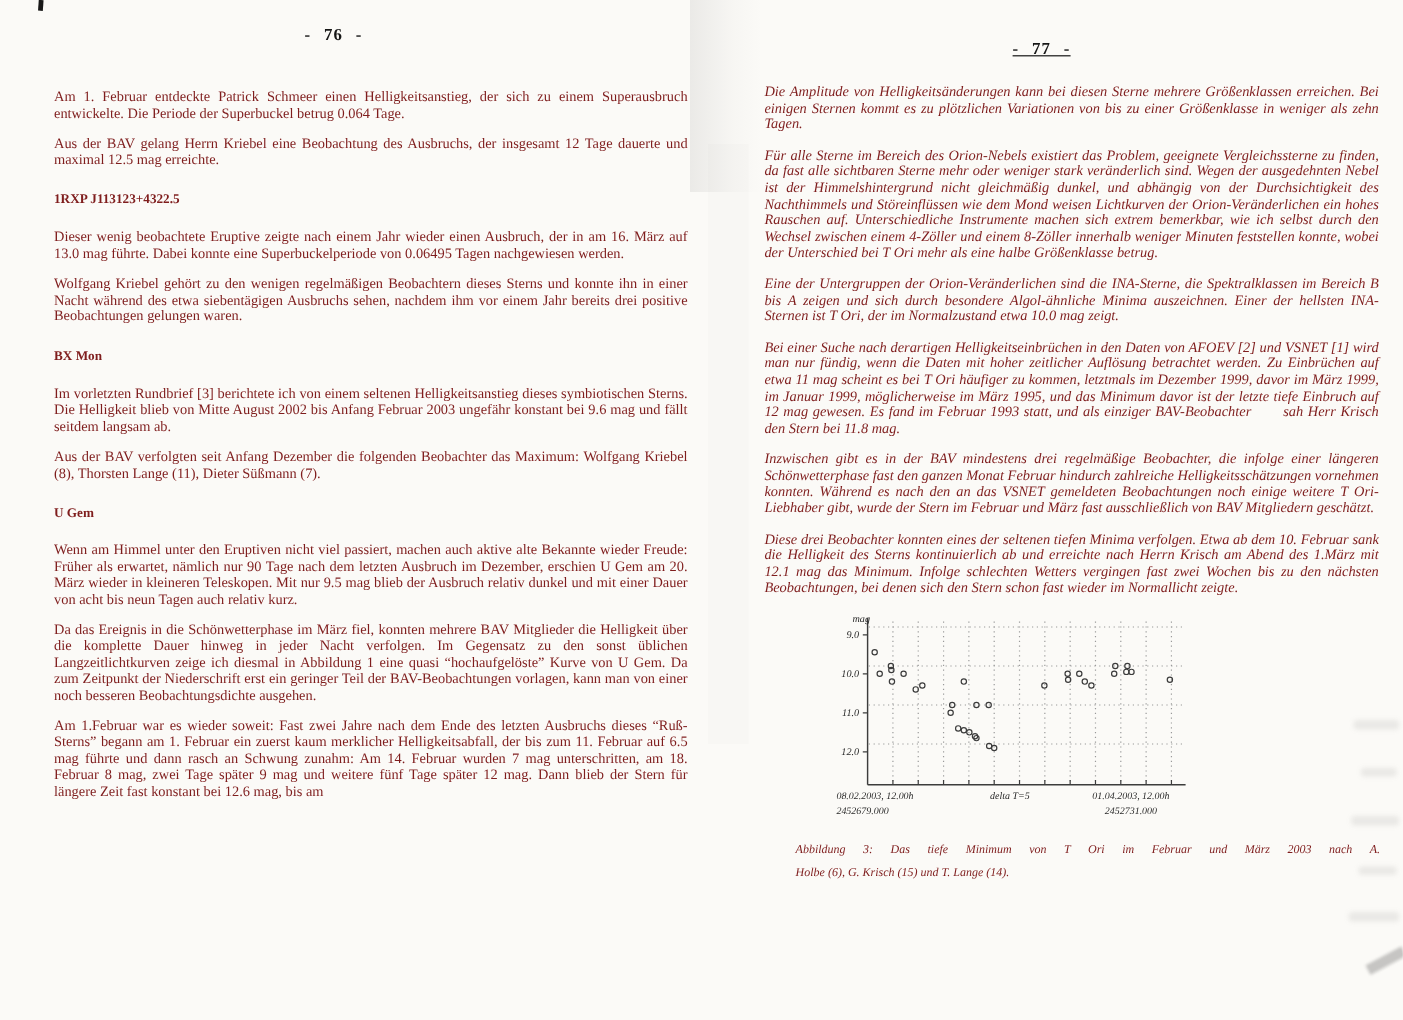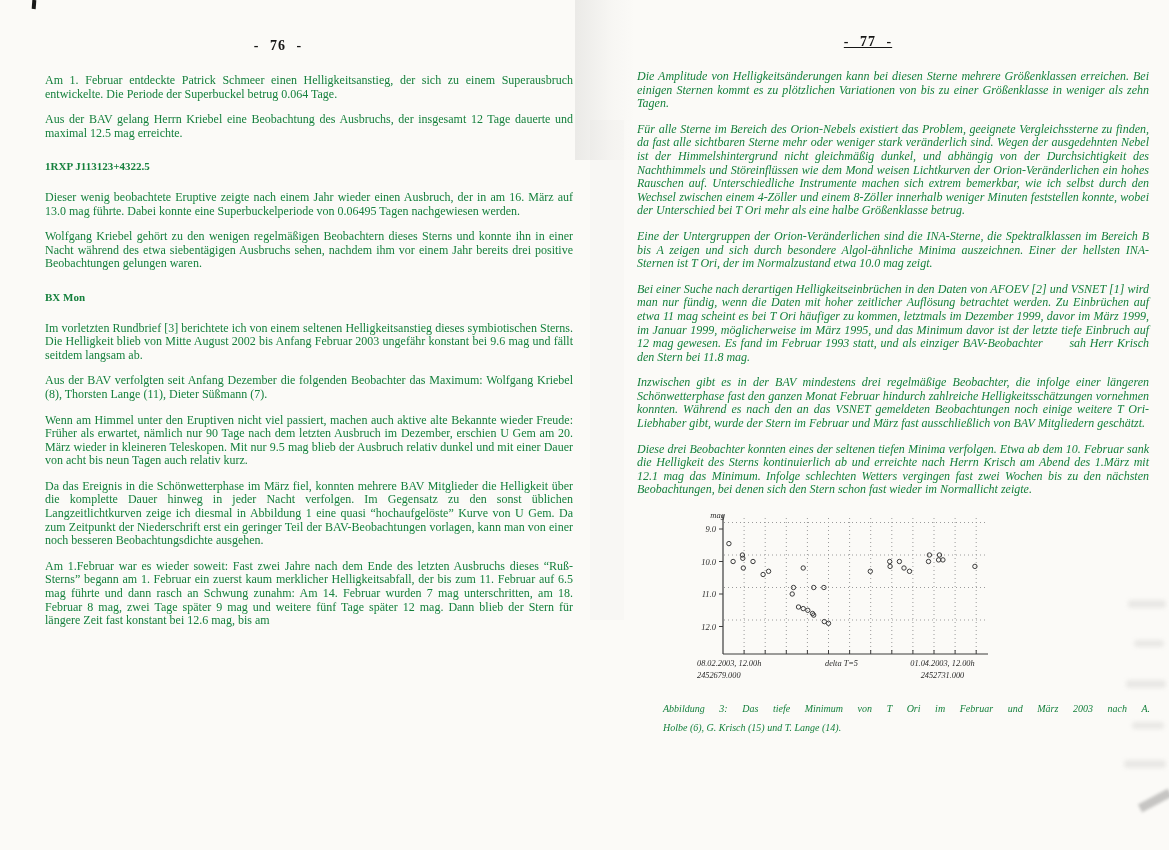--- a/index.html
+++ b/index.html
@@ -7,25 +7,25 @@
     width:1169px;height:850px;overflow:hidden;
     background:#fbfaf7;
     font-family:"Liberation Serif","DejaVu Serif",serif;
     color:#1c1c1c;
   }
   .sheet{position:relative;width:1169px;height:850px;}
   .pagenum{
     position:absolute;top:22px;font-weight:bold;font-size:14px;
     text-align:center;word-spacing:6px;letter-spacing:1px;color:#161616;
   }
-  .pagenum.left{left:45px;width:466px;top:22px;margin-top:16px;}
+  .pagenum.left{left:45px;width:466px;top:22px;}
   .pagenum.right{left:637px;width:462px;top:34px;text-decoration:underline;}
   .col{
     position:absolute;font-size:12px;line-height:13.6px;
-    text-align:justify;color:#15803d;
+    text-align:justify;color:#7f1d1d;
   }
   .col-left{left:45px;top:74px;width:528px;}
   .col-right{left:637px;top:70px;width:512px;font-style:italic;}
   .col p{margin:0 0 12px 0;}
   .col h3{font-size:11px;margin:20px 0 17px 0;font-weight:bold;}
   .figure{margin:8px 0 0 58px;width:300px;height:182px;}
   .caption{margin:8px 0 0 26px;width:487px;font-size:10px;line-height:19px;}
   .caption .l1{text-align:justify;text-align-last:justify;}
   .caption .l2{text-align:left;}
   
@@ -58,20 +58,21 @@
 
   <div class="col col-left" id="left-col">
       <p>Am 1. Februar entdeckte Patrick Schmeer einen Helligkeitsanstieg, der sich zu einem Superausbruch entwickelte. Die Periode der Superbuckel betrug 0.064 Tage.</p>
       <p>Aus der BAV gelang Herrn Kriebel eine Beobachtung des Ausbruchs, der insgesamt 12 Tage dauerte und maximal 12.5 mag erreichte.</p>
       <h3>1RXP J113123+4322.5</h3>
       <p>Dieser wenig beobachtete Eruptive zeigte nach einem Jahr wieder einen Ausbruch, der in am 16. März auf 13.0 mag führte. Dabei konnte eine Superbuckelperiode von 0.06495 Tagen nachgewiesen werden.</p>
       <p>Wolfgang Kriebel gehört zu den wenigen regelmäßigen Beobachtern dieses Sterns und konnte ihn in einer Nacht während des etwa siebentägigen Ausbruchs sehen, nachdem ihm vor einem Jahr bereits drei positive Beobachtungen gelungen waren.</p>
       <h3>BX Mon</h3>
       <p>Im vorletzten Rundbrief [3] berichtete ich von einem seltenen Helligkeitsanstieg dieses symbiotischen Sterns. Die Helligkeit blieb von Mitte August 2002 bis Anfang Februar 2003 ungefähr konstant bei 9.6 mag und fällt seitdem langsam ab.</p>
       <p>Aus der BAV verfolgten seit Anfang Dezember die folgenden Beobachter das Maximum: Wolfgang Kriebel (8), Thorsten Lange (11), Dieter Süßmann  (7).</p>
+      <h3>U Gem</h3>
       <p>Wenn am Himmel unter den Eruptiven nicht viel passiert, machen auch aktive alte Bekannte wieder Freude: Früher als erwartet, nämlich nur 90 Tage nach dem letzten Ausbruch im Dezember, erschien U Gem am 20. März wieder in kleineren Teleskopen. Mit nur 9.5 mag blieb der Ausbruch relativ dunkel und mit einer Dauer von acht bis neun Tagen auch relativ kurz.</p>
       <p>Da das Ereignis in die Schönwetterphase im März fiel, konnten mehrere BAV Mitglieder die Helligkeit über die komplette Dauer hinweg in jeder Nacht verfolgen. Im Gegensatz zu den sonst üblichen Langzeitlichtkurven zeige ich diesmal in Abbildung 1 eine quasi “hochaufgelöste”  Kurve von U Gem. Da zum Zeitpunkt der Niederschrift erst ein geringer Teil der BAV-Beobachtungen vorlagen, kann man von einer noch besseren Beobachtungsdichte ausgehen.</p>
       <p>Am 1.Februar war es wieder soweit: Fast zwei Jahre nach dem Ende des letzten Ausbruchs dieses “Ruß-Sterns”  begann am 1. Februar ein zuerst kaum merklicher Helligkeitsabfall, der bis zum 11. Februar auf 6.5 mag führte und dann rasch an Schwung zunahm: Am 14. Februar wurden 7 mag unterschritten, am 18. Februar 8 mag, zwei Tage später 9 mag und weitere fünf Tage später 12 mag. Dann blieb der Stern für längere Zeit fast konstant bei 12.6 mag, bis am</p>
     </div>
 
   <div class="col col-right" id="right-col">
 
   <p>Die Amplitude von Helligkeitsänderungen kann bei diesen Sterne mehrere Größenklassen erreichen. Bei einigen Sternen kommt es zu plötzlichen Variationen von bis zu einer Größenklasse in weniger als zehn Tagen.</p>
       <p>Für alle Sterne im Bereich des Orion-Nebels existiert das Problem, geeignete Vergleichssterne zu finden, da fast alle sichtbaren Sterne mehr oder weniger stark veränderlich sind. Wegen der ausgedehnten Nebel ist der Himmelshintergrund nicht gleichmäßig dunkel, und abhängig von der Durchsichtigkeit des Nachthimmels und Störeinflüssen wie dem Mond weisen Lichtkurven der Orion-Veränderlichen ein hohes Rauschen auf. Unterschiedliche Instrumente machen sich extrem bemerkbar, wie ich selbst durch den Wechsel zwischen einem 4-Zöller und einem 8-Zöller innerhalb weniger Minuten feststellen konnte, wobei der Unterschied bei T Ori mehr als eine halbe Größenklasse betrug.</p>
       <p>Eine der Untergruppen der Orion-Veränderlichen sind die INA-Sterne, die Spektralklassen im Bereich B bis A zeigen und sich durch besondere Algol-ähnliche Minima auszeichnen. Einer der hellsten INA-Sternen ist T Ori, der im Normalzustand etwa 10.0 mag zeigt.</p>

